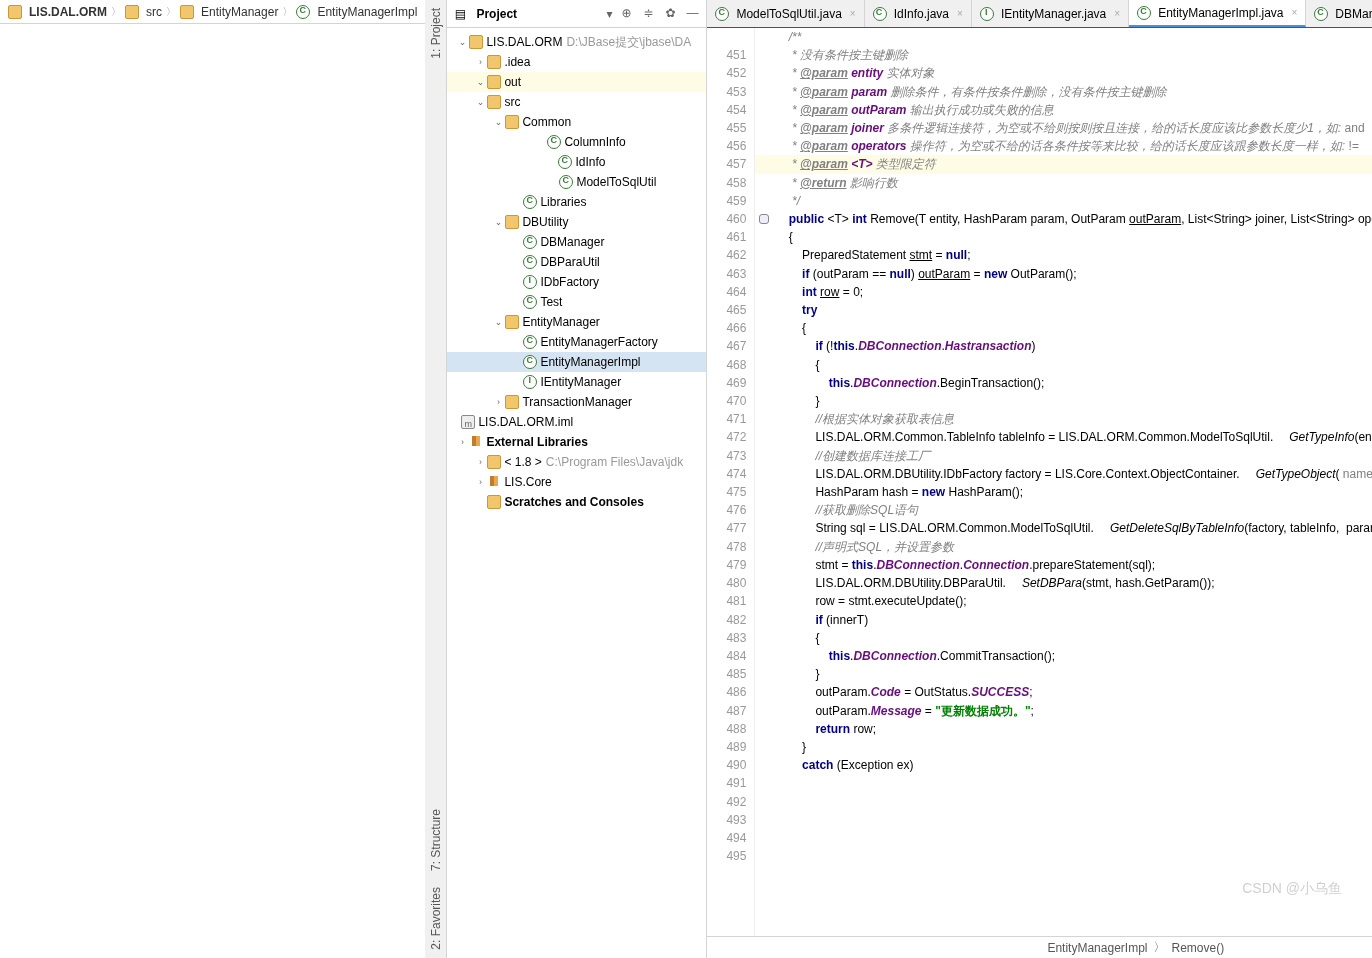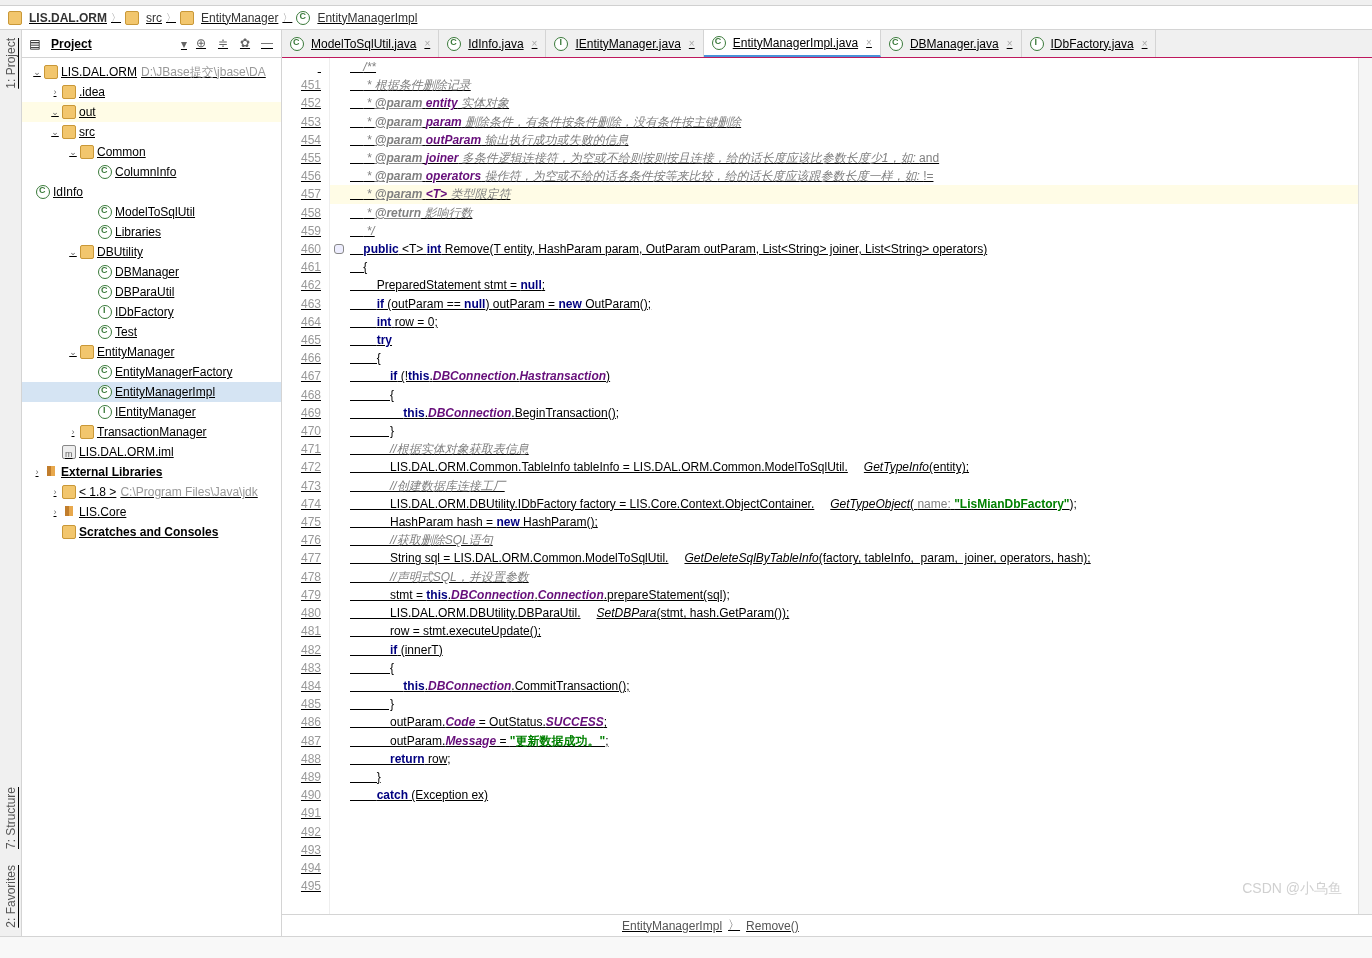--- a/index.html
+++ b/index.html
@@ -1,17 +1,17 @@
 <!DOCTYPE html>
 <html><head>
 <meta charset="utf-8">
 <style>
 * { margin:0; padding:0; box-sizing:border-box; font-family:"Segoe UI",Arial,sans-serif; font-size:12px; }
 body { background:#fff; color:#000; overflow:hidden; }
-.root { display:flex; flex-direction:column; width:1372px; height:958px;text-decoration:underline; }
+.root { display:flex; width:1372px; height:958px; }
 .top-menu { height:6px; background:#f0f0f0; border-bottom:1px solid #d0d0d0; }
 .crumb-bar { display:flex; align-items:center; height:24px; padding:0 8px; background:#fff; border-bottom:1px solid #d4d4d4; gap:4px; }
 .crumb-bar .sep { color:#888; font-size:10px; }
 .crumb-bar .name { color:#333; }
 .icon { display:inline-flex; width:14px; height:14px; align-items:center; justify-content:center; margin-right:3px; }
 .icf { width:14px; height:14px; background:#f2c66d; border:1px solid #c99838; border-radius:2px; }
 .icc { width:14px; height:14px; border:1.5px solid #3a7a3a; border-radius:50%; position:relative; background:#fff; }
 .icc::after { content:"C"; position:absolute; left:2px; top:-1px; font-size:9px; font-weight:bold; color:#3a7a3a; }
 .ici { width:14px; height:14px; border:1.5px solid #3a7a3a; border-radius:50%; position:relative; background:#fff; }
 .ici::after { content:"I"; position:absolute; left:4px; top:-1px; font-size:9px; font-weight:bold; color:#3a7a3a; }
@@ -133,35 +133,35 @@
             </span>
             <span>src</span>
           </div>
           <div class="row" style="padding-left: 44px;">
             <span class="exp">⌄</span>
             <span class="icon">
               <span class="icf"></span>
             </span>
             <span>Common</span>
           </div>
-          <div class="row" style="padding-left: 62px; text-align: right;">
+          <div class="row" style="padding-left: 86px; text-align: right;">
             <span class="exp"></span>
             <span class="icon">
               <span class="icc"></span>
             </span>
             <span>ColumnInfo</span>
           </div>
-          <div class="row" style="">
+          <div class="row" style=" justify-content: center;">
             <span class="exp"></span>
             <span class="icon">
               <span class="icc"></span>
             </span>
             <span>IdInfo</span>
           </div>
-          <div class="row" style="padding-left: 62px;">
+          <div class="row" style="padding-left: 98px;">
             <span class="exp"></span>
             <span class="icon">
               <span class="icc"></span>
             </span>
             <span>ModelToSqlUtil</span>
           </div>
           <div class="row" style="padding-left: 62px;">
             <span class="exp"></span>
             <span class="icon">
               <span class="icc"></span>
@@ -231,21 +231,21 @@
             </span>
             <span>IEntityManager</span>
           </div>
           <div class="row" style="padding-left: 44px;">
             <span class="exp">›</span>
             <span class="icon">
               <span class="icf"></span>
             </span>
             <span>TransactionManager</span>
           </div>
-          <div class="row" style="padding-left: 26px;">
+          <div class="row" style="">
             <span class="exp"></span>
             <span class="icon">
               <span class="icm"></span>
             </span>
             <span>LIS.DAL.ORM.iml</span>
           </div>
           <div class="row" style="padding-left: 8px;">
             <span class="exp">›</span>
             <span class="icon">
               <span class="icl"></span>
@@ -367,21 +367,21 @@
             <div>490</div>
             <div>491</div>
             <div>492</div>
             <div>493</div>
             <div>494</div>
             <div>495</div>
           </div>
       <div class="code" id="code">
             <div class="line"></div>
             <div class="line">    <span class="c-cm">/**</span></div>
-            <div class="line">    <span class="c-cm"> * 根据条件删除记录</span></div>
+            <div class="line">    <span class="c-cm"> * 没有条件按主键删除</span></div>
             <div class="line">    <span class="c-cm"> * </span><span class="c-tag">@param</span><span class="c-cm"> </span><span class="c-pn">entity</span><span class="c-cm"> 实体对象</span></div>
             <div class="line">    <span class="c-cm"> * </span><span class="c-tag">@param</span><span class="c-cm"> </span><span class="c-pn">param</span><span class="c-cm"> 删除条件，有条件按条件删除，没有条件按主键删除</span></div>
             <div class="line">    <span class="c-cm"> * </span><span class="c-tag">@param</span><span class="c-cm"> </span><span class="c-pn">outParam</span><span class="c-cm"> 输出执行成功或失败的信息</span></div>
             <div class="line">    <span class="c-cm"> * </span><span class="c-tag">@param</span><span class="c-cm"> </span><span class="c-pn">joiner</span><span class="c-cm"> 多条件逻辑连接符，为空或不给则按则按且连接，给的话长度应该比参数长度少1，如: </span><span class="c-hint">and</span></div>
             <div class="line">    <span class="c-cm"> * </span><span class="c-tag">@param</span><span class="c-cm"> </span><span class="c-pn">operators</span><span class="c-cm"> 操作符，为空或不给的话各条件按等来比较，给的话长度应该跟参数长度一样，如: </span><span class="c-hint">!=</span></div>
             <div class="line hl">    <span class="c-cm"> * </span><span class="c-tag">@param</span><span class="c-cm"> </span><span class="c-pn">&lt;T&gt;</span><span class="c-cm"> 类型限定符</span></div>
             <div class="line">    <span class="c-cm"> * </span><span class="c-tag">@return</span><span class="c-cm"> 影响行数</span></div>
             <div class="line">    <span class="c-cm"> */</span></div>
             <div class="line"><span class="mark"></span>    <span class="c-kw">public</span> &lt;T&gt; <span class="c-kw">int</span> Remove(T entity, HashParam param, OutParam <span class="c-ul">outParam</span>, List&lt;String&gt; joiner, List&lt;String&gt; operators)</div>
             <div class="line">    {</div>

